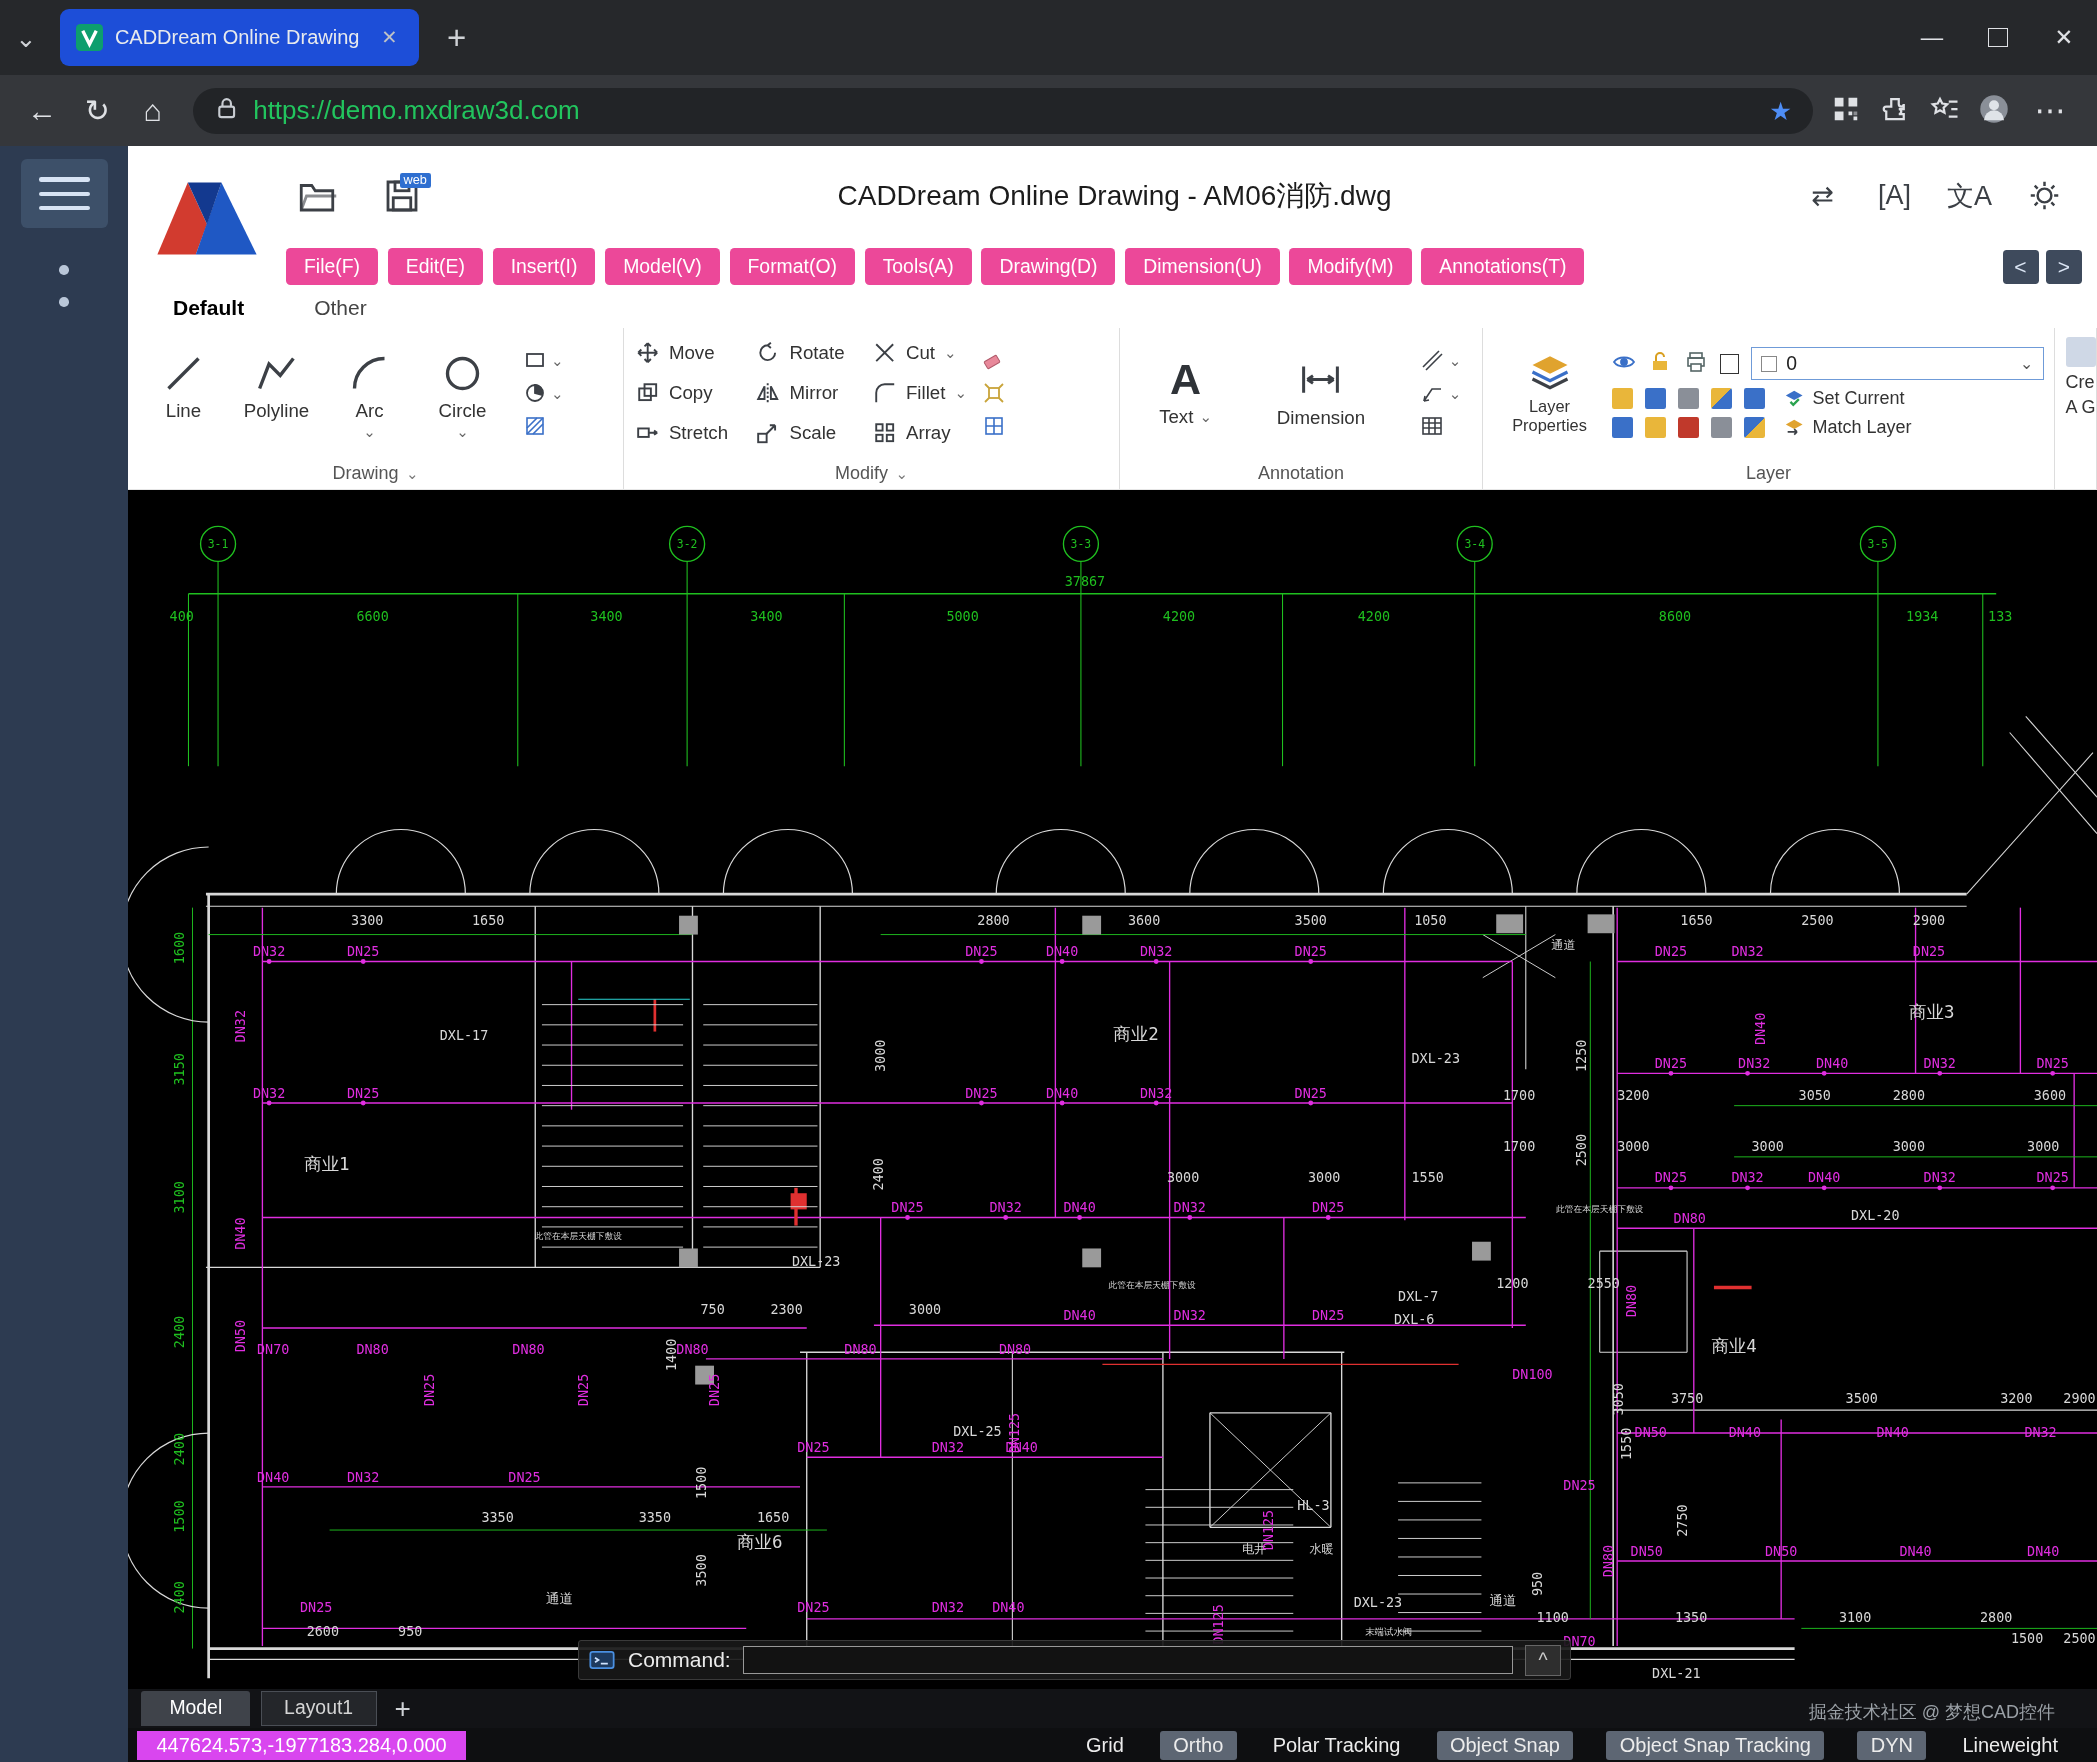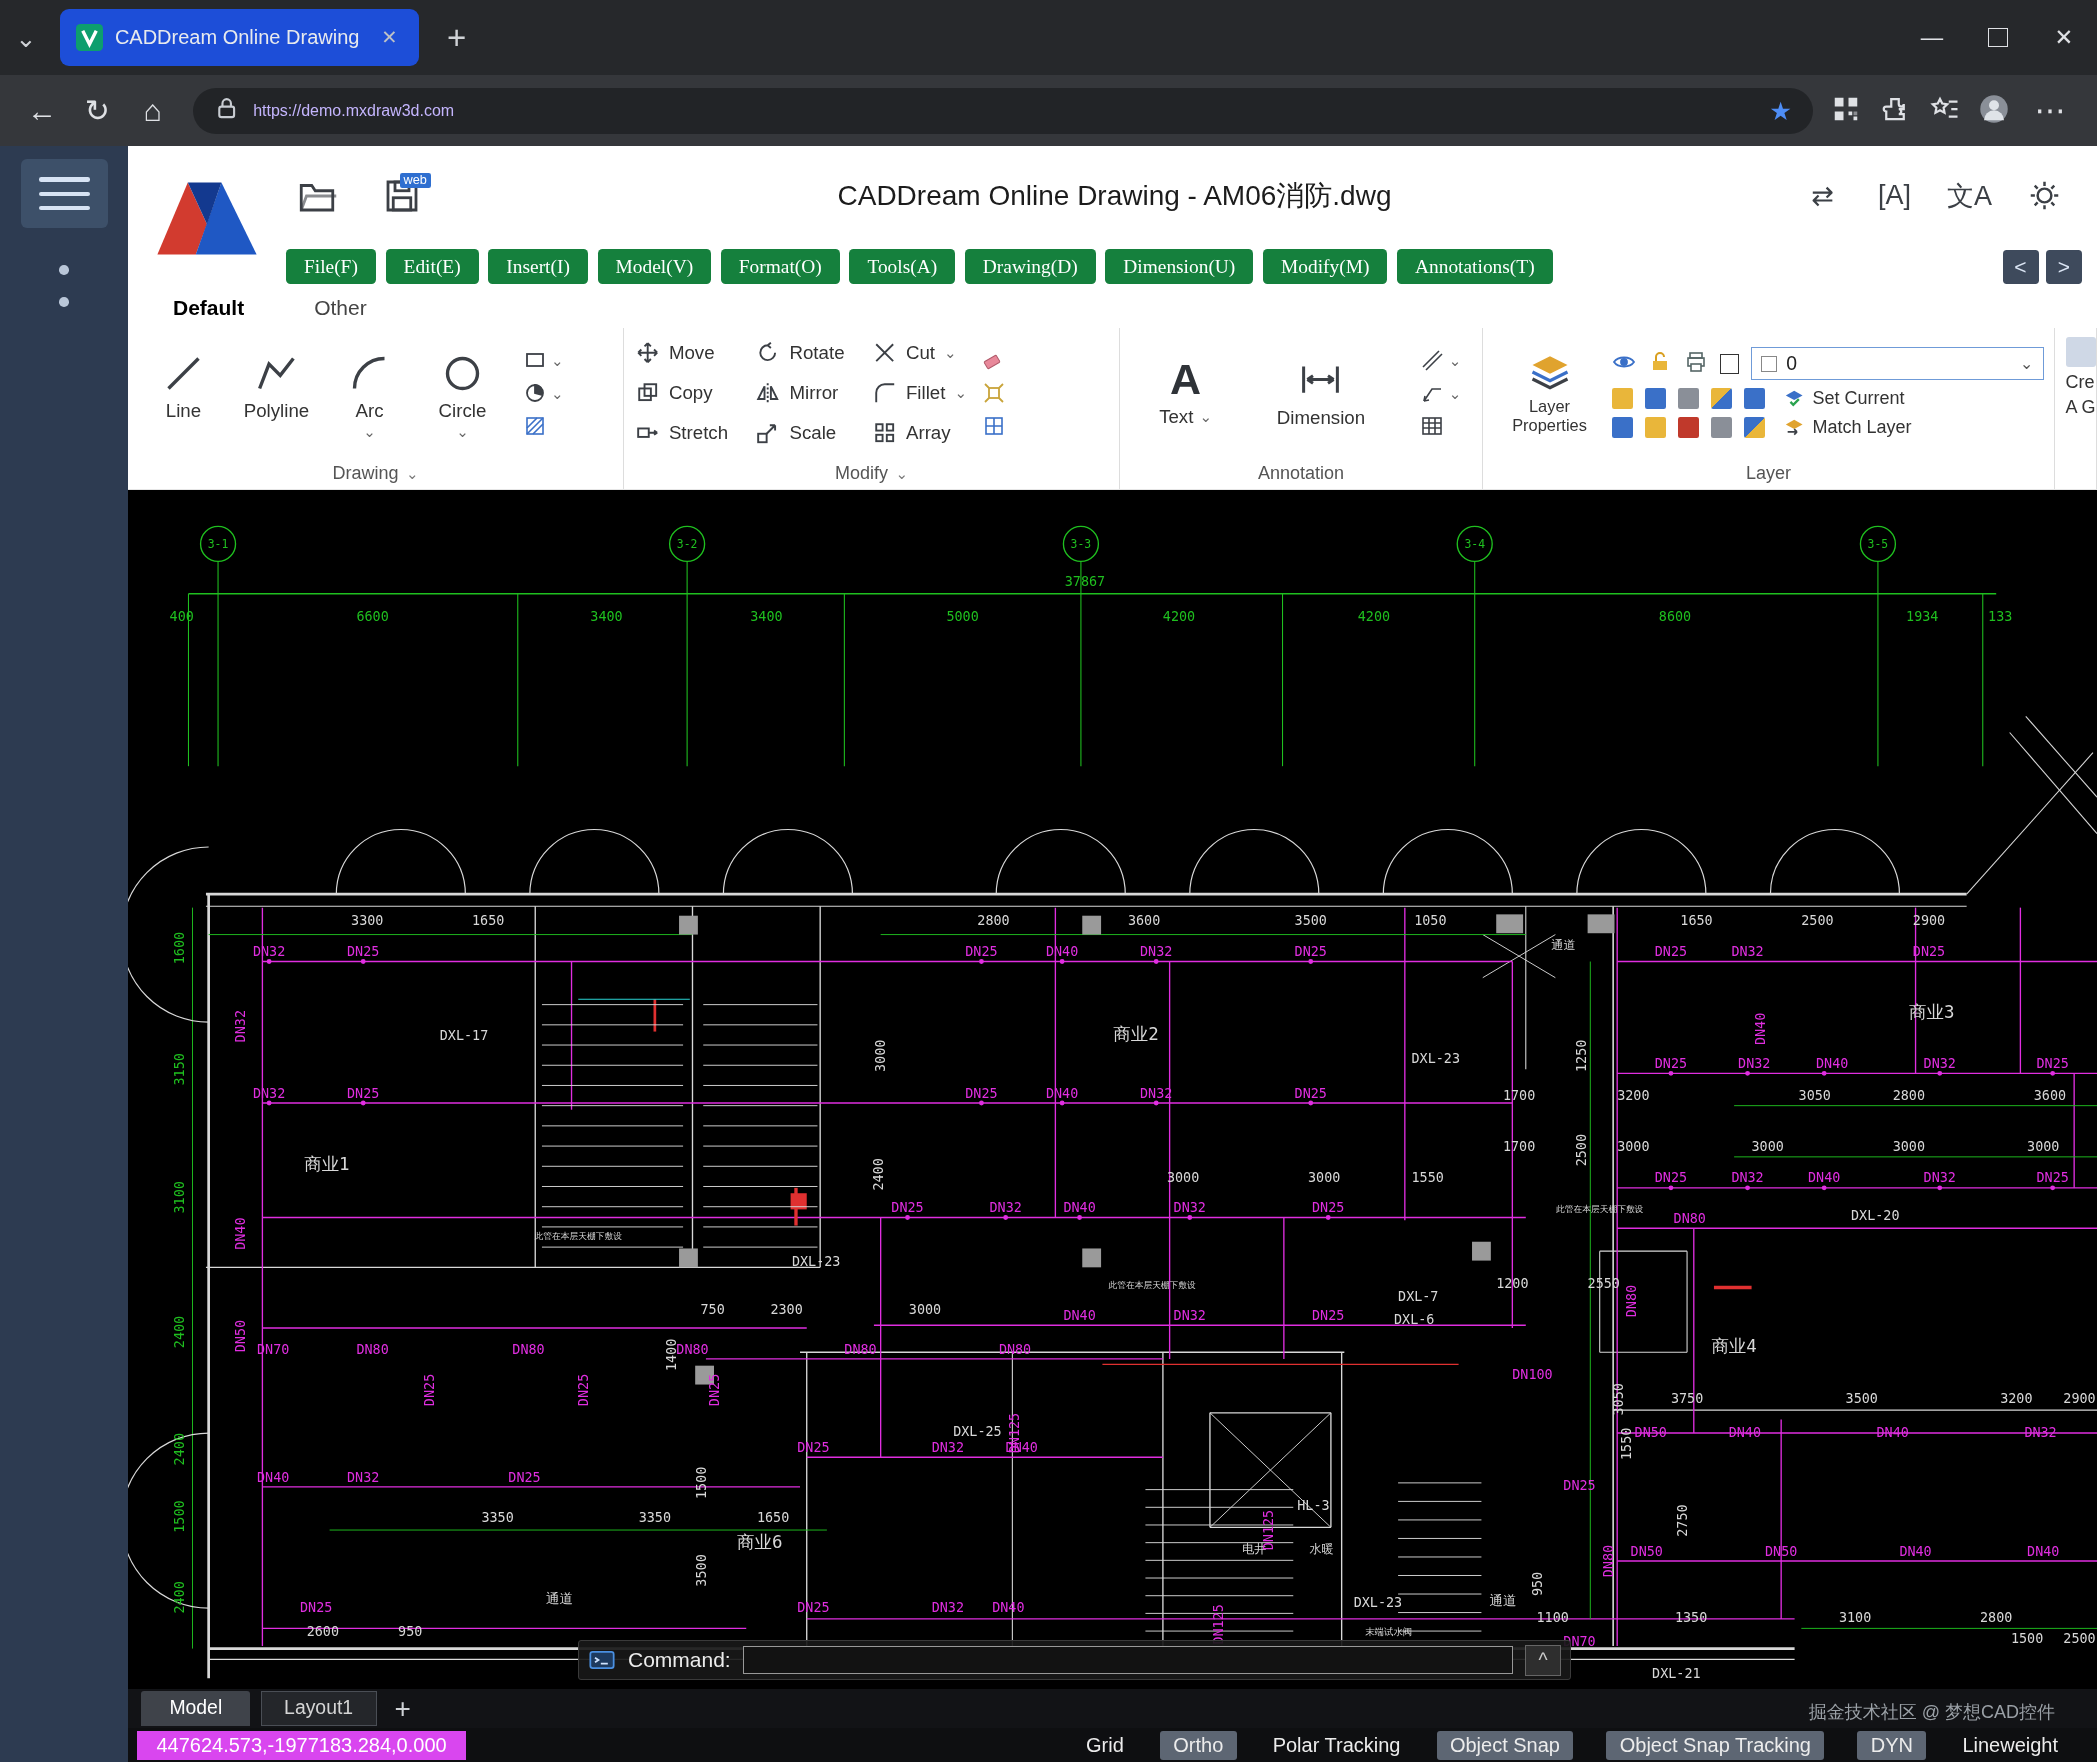--- a/index.html
+++ b/index.html
@@ -14,21 +14,21 @@
   .tab .t{flex:1;font-size:20px;color:#e8eaed;white-space:nowrap;overflow:hidden;text-overflow:ellipsis}
   .tab .x{font-size:19.4px;color:#bdc1c6;padding:0 4.5px}
   .newtab{font-size:33px;color:#cfd2d6;margin-left:21px;padding:0 7.5px}
   .win{margin-left:auto;display:flex;height:100%}
   .win>div{width:66px;height:100%;display:flex;align-items:center;justify-content:center;font-size:22.4px;color:#dfe1e5}
   .maxbox{width:19.4px;height:19.4px;border:1.5px solid #dfe1e5}
 
   .addressbar{height:71px;background:#35373b;display:flex;align-items:center;gap:10.5px;padding:0 19.4px;flex:0 0 auto}
   .nav-ic{width:45px;height:45px;display:flex;align-items:center;justify-content:center;font-size:30px;color:#dfe1e5}
   .url-pill{flex:1;height:46px;background:#222427;border-radius:23px;display:flex;align-items:center;gap:13.4px;padding:0 21px;margin:0 7.5px}
-  .url-pill .u{flex:1;font-size:16px;color:#c4b5fd;white-space:nowrap;overflow:hidden}
+  .url-pill .u{flex:1;font-size:26px;color:#22c55e;white-space:nowrap;overflow:hidden}
   .url-pill .star{font-size:25.4px;color:#4e8df6}
   .abar-right{display:flex;align-items:center;gap:19.4px;padding-right:6px}
   .abar-right svg{width:30px;height:30px}
   .more{font-size:31px;color:#dfe1e5;padding:0 6px}
 
   
   .app{flex:1;display:flex;min-height:0}
   .sidebar{width:128px;background:#2d3b51;flex:0 0 auto;display:flex;flex-direction:column;align-items:center}
   .burger{width:87px;height:69px;background:#3d5069;border-radius:6px;margin-top:13.4px;display:flex;flex-direction:column;justify-content:center;gap:9.7px;padding:0 18px}
   .burger i{display:block;height:4.5px;background:#d7e3f4;border-radius:2.2px}
@@ -45,21 +45,21 @@
   .file-actions{display:flex;gap:36px;align-items:center;margin-left:6px}
   .fa-btn{width:49px;height:49px;position:relative;display:flex;align-items:center;justify-content:center}
   .fa-btn svg{width:42px;height:42px}
   .fa-btn .webtag{position:absolute;right:-4.5px;top:1.5px;background:#2f6fd0;color:#fff;font-size:12.7px;padding:0.7px 3.7px;border-radius:2.2px}
   .doc-title{flex:1;text-align:center;font-size:28px;color:#1c1c1c}
   .hdr-icons{display:flex;align-items:center;gap:33px;padding-right:33px;color:#3c4046}
   .hdr-ic{font-size:27px;display:flex;align-items:center;justify-content:center;min-width:39px}
   .hdr-ic svg{width:33px;height:33px}
 
   .menu-row{height:43px;display:flex;align-items:center;gap:9.7px}
-  .menu-btn{background:#15803d;color:#fff;border:none;font-size:19.4px;padding:6.7px 18px;border-radius:4.5px;font-family:Liberation Serif, serif}
+  .menu-btn{background:#ec4899;color:#fff;border:none;font-size:19.4px;padding:6.7px 18px;border-radius:4.5px;font-family:Liberation Sans, sans-serif}
   .menu-nav{margin-left:auto;display:flex;gap:7.5px;margin-right:15px}
   .menu-nav button{width:36px;height:34px;background:#3e4a5c;color:#dce6f5;border:none;border-radius:3.7px;font-size:21px}
 
   .ribbon-tabs{height:40px;display:flex;align-items:center;gap:70px;padding-left:45px;font-size:21px;flex:0 0 auto}
   .rt-active{color:#000;font-weight:bold}
   .rt{color:#444}
 
   .ribbon{height:162px;display:flex;flex:0 0 auto;border-bottom:0.7px solid #e6e6e6}
   .grp{border-right:0.7px solid #ddd;display:flex;flex-direction:column}
   .grp-body{flex:1;display:flex;align-items:center;padding:4.5px 10.5px;gap:6px;min-height:0}

